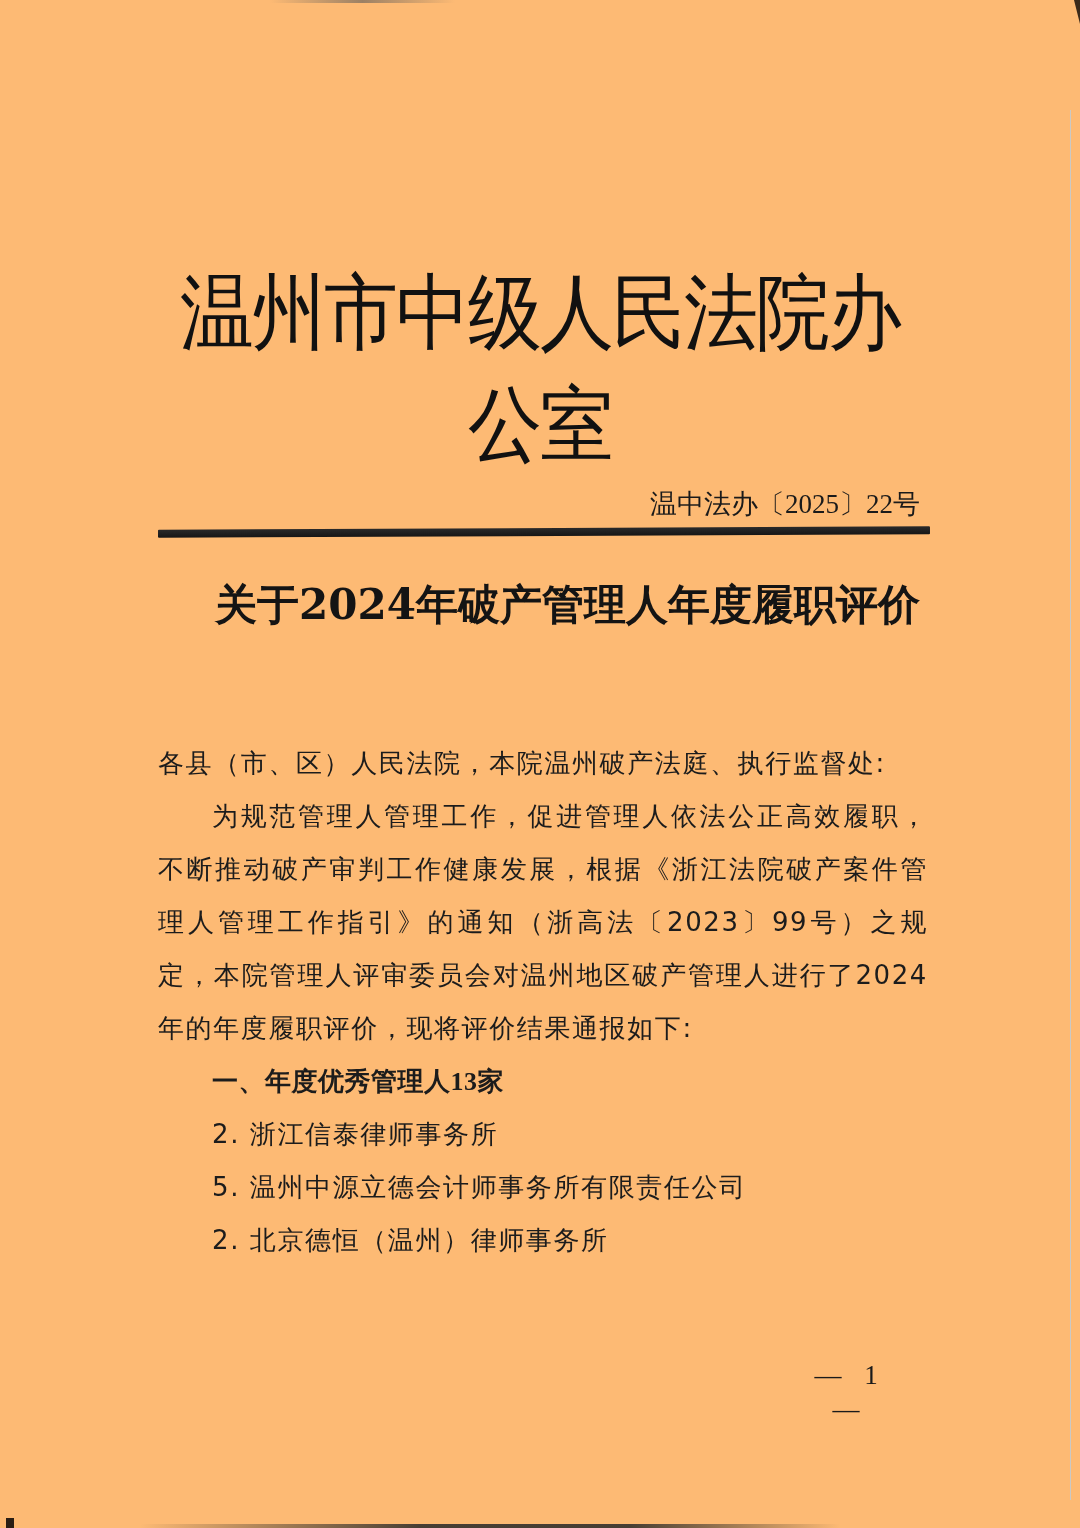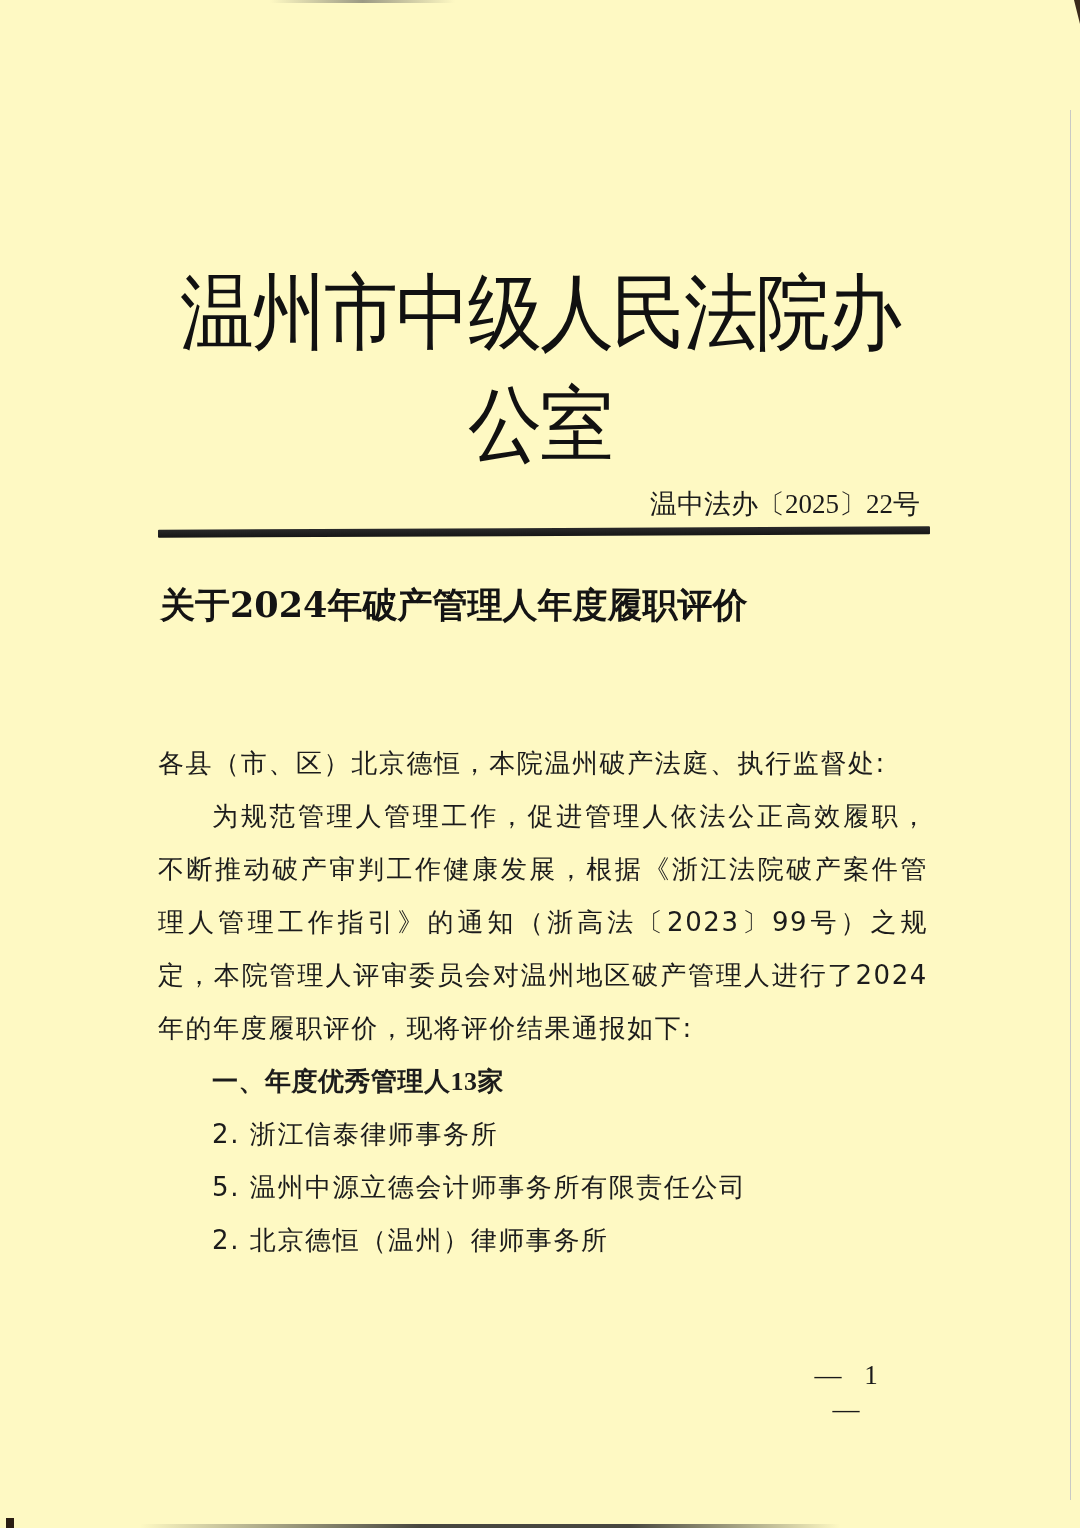--- a/index.html
+++ b/index.html
@@ -13,21 +13,21 @@
       position: relative;
       overflow: hidden;
       font-family: "DejaVu Serif", "Liberation Serif", serif;
       color: #1a1a1a;
     }
     .page {
       position: absolute;
       left: 0; top: 0;
       width: 1080px;
       height: 1528px;
-      background: #fef9c3;
+      background: #fdba74;
     }
     
     .edge-right {
       position: absolute;
       right: 9px; top: 110px;
       width: 1px; height: 1390px;
       background: #c9c9c6;
     }
     .corner-tr {
       position: absolute;
@@ -83,24 +83,24 @@
       left: 158px; top: 528px;
       width: 772px; height: 8px;
       background: linear-gradient(180deg, #2a2a2a, #161616);
       transform: rotate(-0.25deg);
       border-radius: 1px;
     }
     .notice-title {
       position: absolute;
       left: 160px; top: 578px;
       width: 760px;
-      text-align: left;
+      text-align: right;
       font-family: "DejaVu Serif", "Liberation Serif", serif;
       font-weight: bold;
-      font-size: 35px;
+      font-size: 42px;
       line-height: 54px;
       color: #141414;
     }
 
     
     .body-text {
       position: absolute;
       left: 158px; top: 737px;
       width: 770px;
       font-family: "DejaVu Sans", "Liberation Sans", sans-serif;
@@ -158,21 +158,21 @@
 
   <div class="doc-number">温中法办〔2025〕22号</div>
 
   <div class="red-rule"></div>
 
   <div class="notice-title">
     <div>关于2024年破产管理人年度履职评价</div>
   </div>
 
   <div class="body-text">
-    <p>各县（市、区）北京德恒，本院温州破产法庭、执行监督处:</p>
+    <p>各县（市、区）人民法院，本院温州破产法庭、执行监督处:</p>
     <p class="indent">为规范管理人管理工作，促进管理人依法公正高效履职，不断推动破产审判工作健康发展，根据《浙江法院破产案件管理人管理工作指引》的通知（浙高法〔2023〕99号）之规定，本院管理人评审委员会对温州地区破产管理人进行了2024年的年度履职评价，现将评价结果通报如下:</p>
 
     <p class="section-heading">一、年度优秀管理人13家</p>
 
     <ul class="list">
       <li>2. 浙江信泰律师事务所</li>
       <li>5. 温州中源立德会计师事务所有限责任公司</li>
       <li>2. 北京德恒（温州）律师事务所</li>
     </ul>
   </div>

